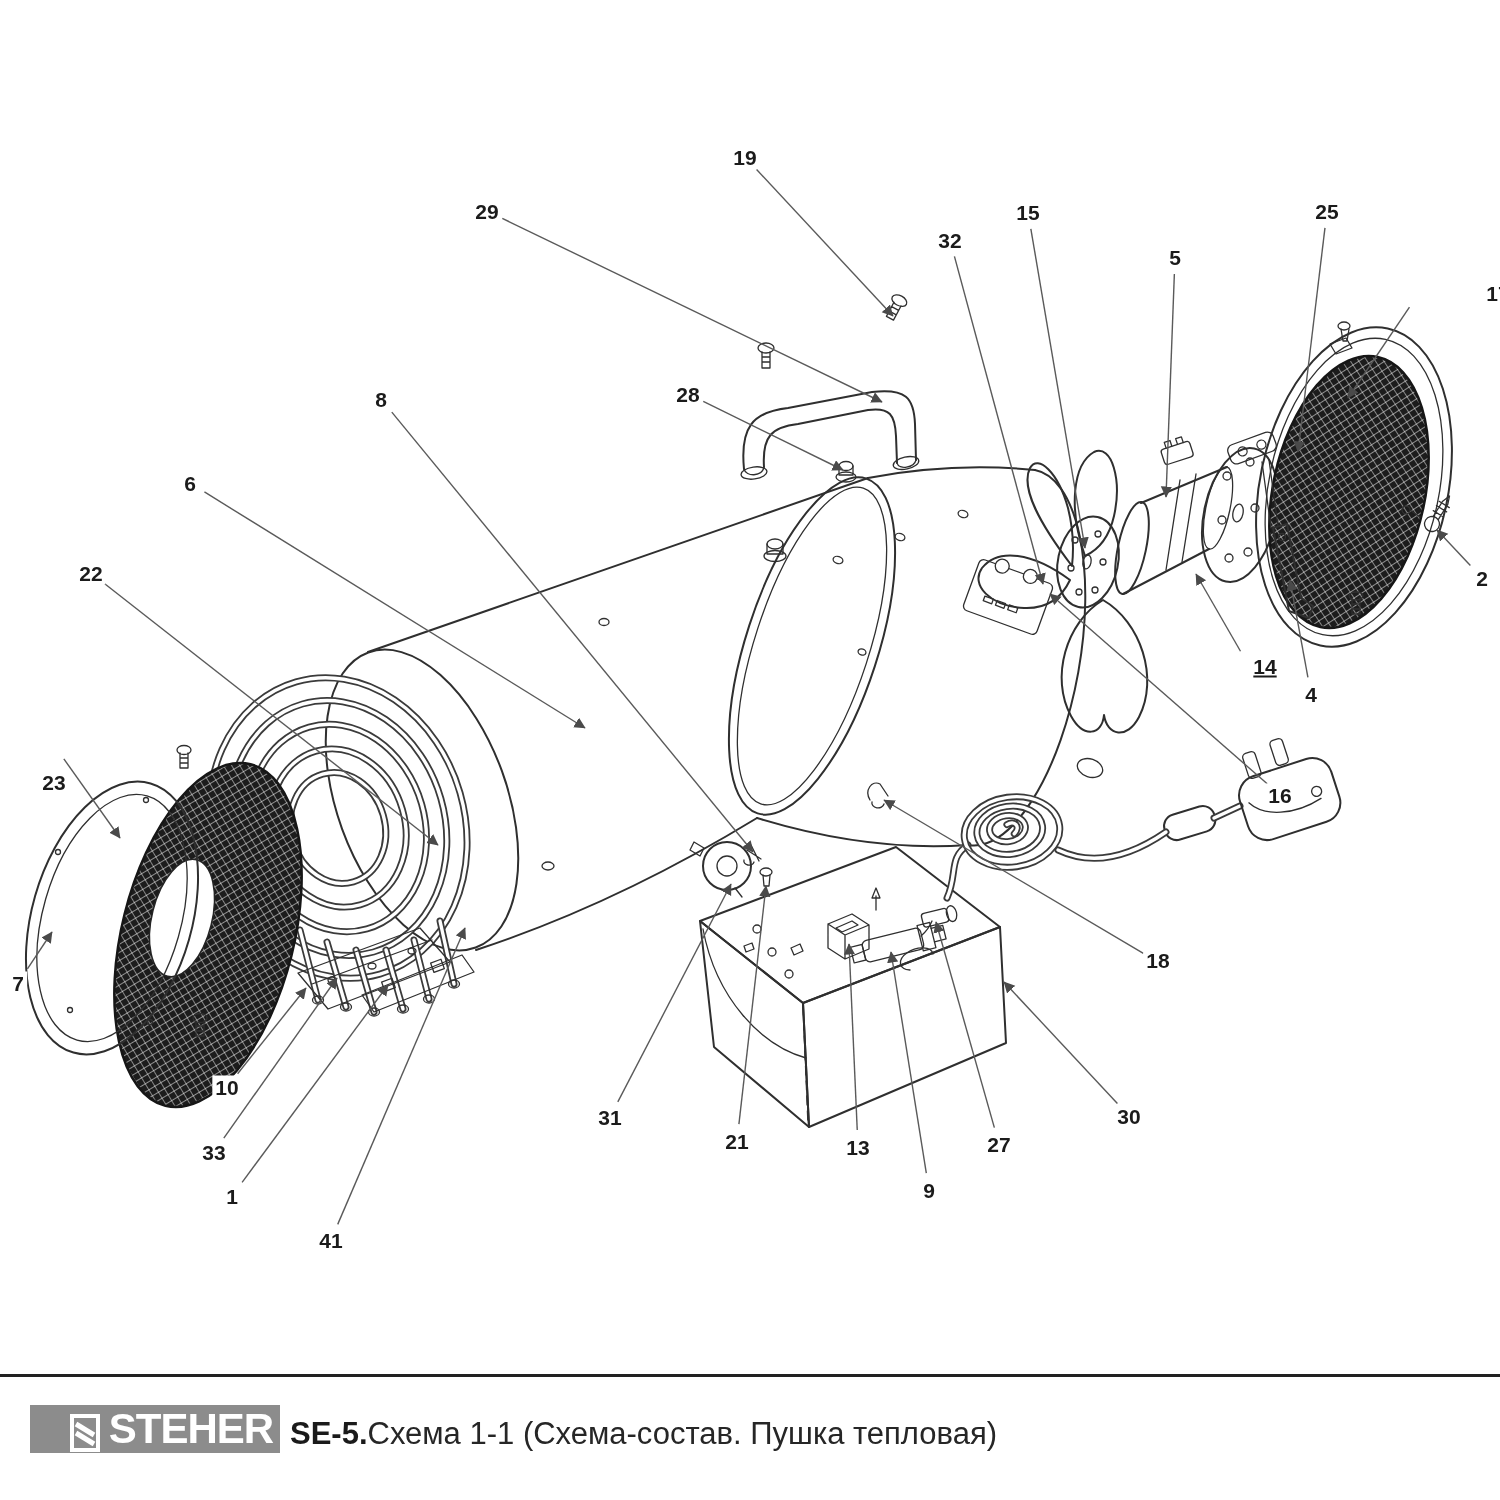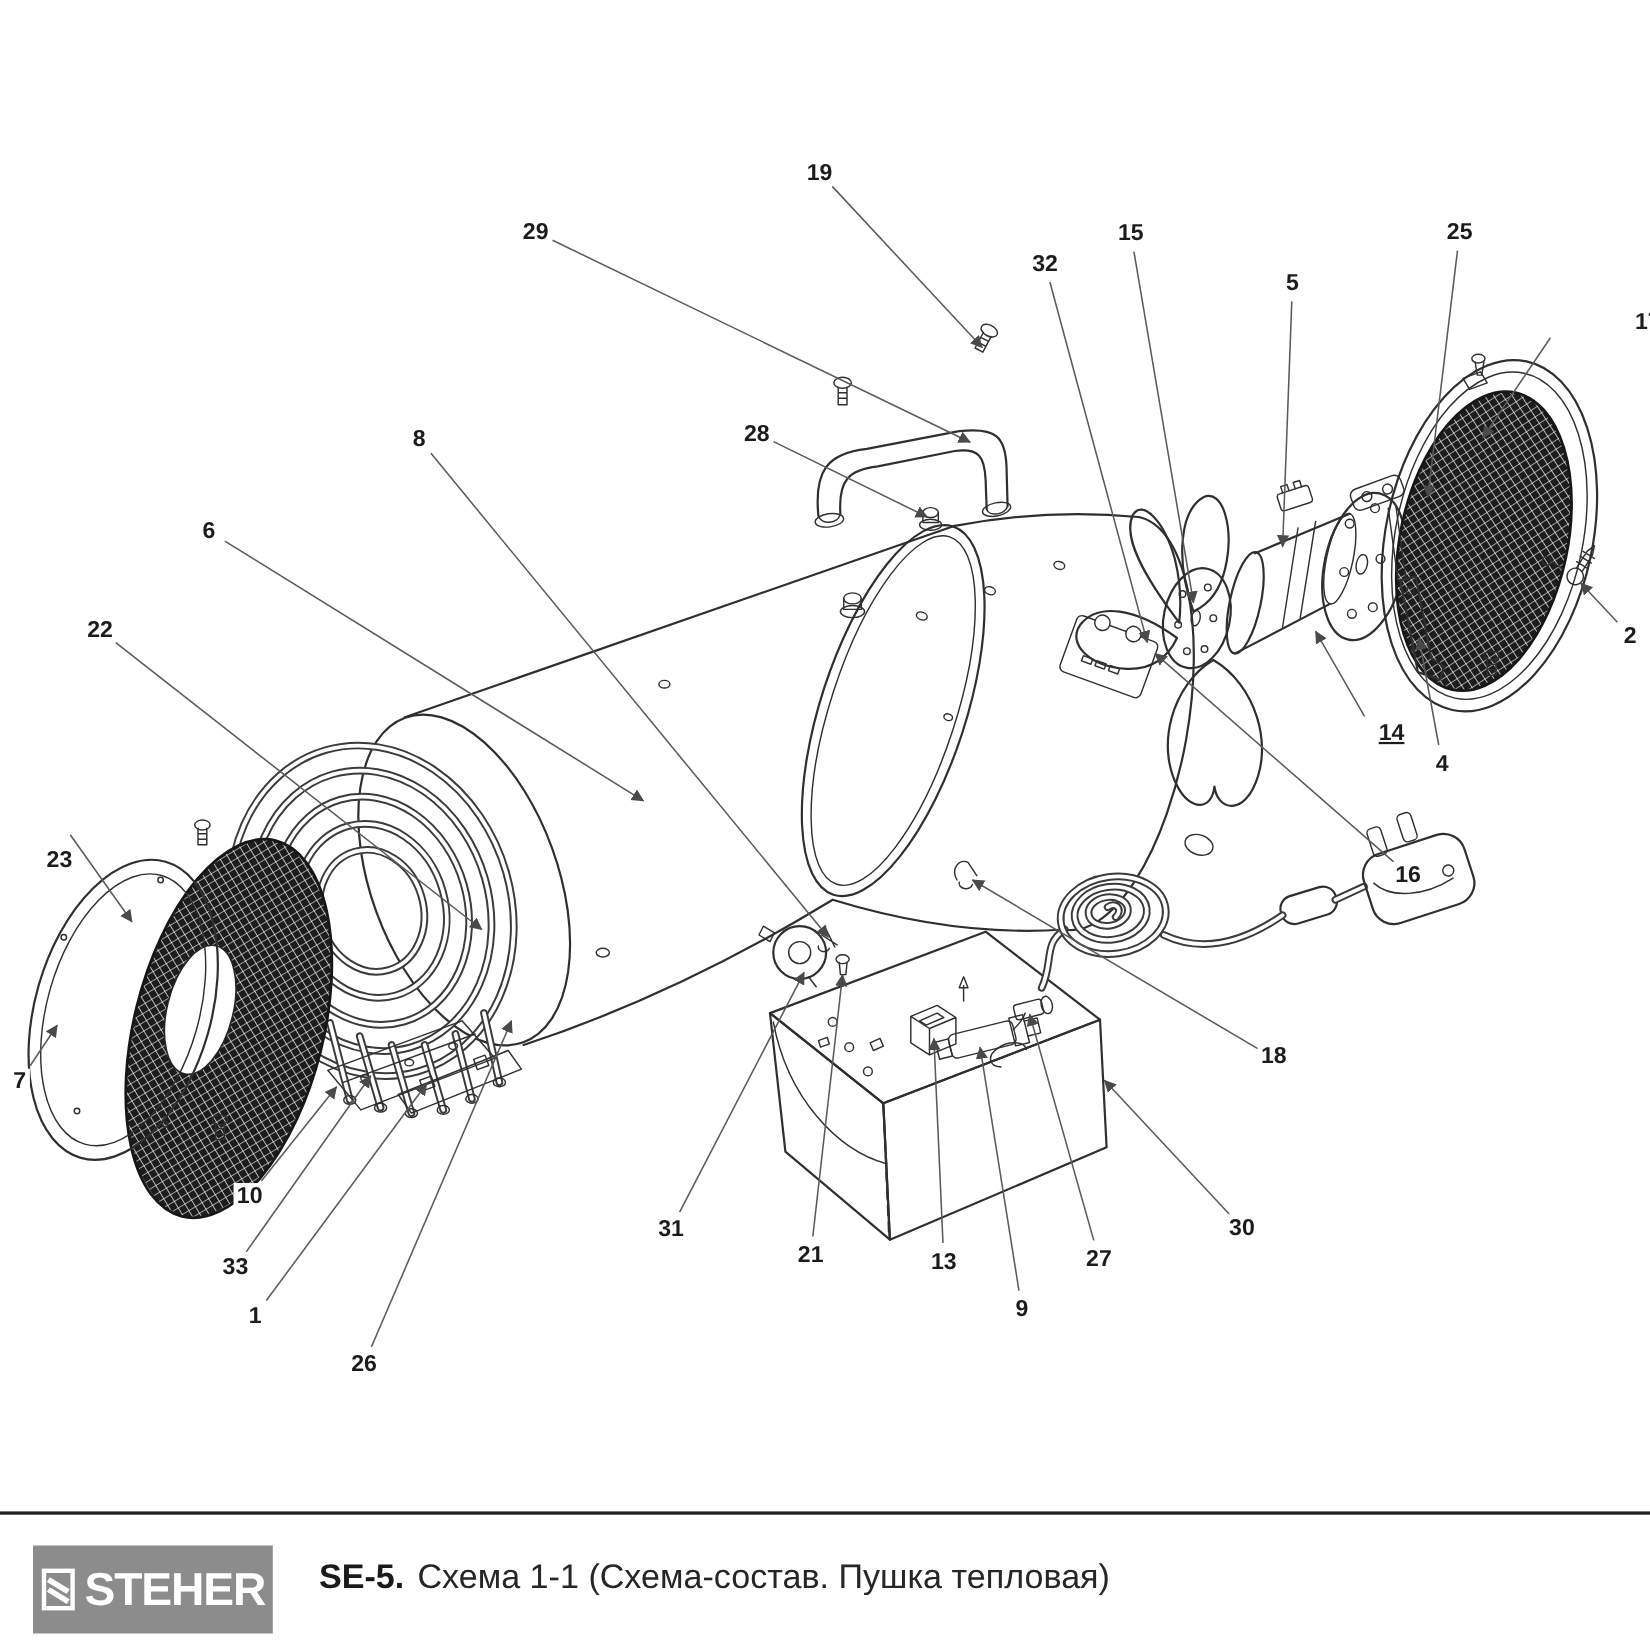--- a/index.html
+++ b/index.html
@@ -15,27 +15,27 @@
   .tin {fill:none;stroke:#ffffff;stroke-width:3.4;stroke-linecap:round;}
   .ld  {fill:none;stroke:#5a5a5a;stroke-width:1.4;}
   .hole{fill:#fff;stroke:#2f2f2f;stroke-width:1.3;}
   
   .callout{position:absolute;transform:translate(-50%,-50%);
            font-size:21px;font-weight:600;color:#1b1b1b;line-height:1;
            background:#fff;padding:1px 3px;}
   
   .footer{position:absolute;left:0;top:1374px;width:1500px;height:126px;background:#fff;}
   .rule{position:absolute;left:0;top:0;width:1500px;height:3px;background:#212121;}
-  .logo{position:absolute;left:30px;top:31px;width:218px;height:80px;
-        display:flex;align-items:center;justify-content:center;gap:8px;}
+  .logo{position:absolute;left:30px;top:31px;width:218px;height:48px;
+        display:flex;align-items:flex-end;justify-content:center;gap:8px;padding-left:32px;}
   .logo-text{font-weight:700;font-size:42px;color:#ffffff;letter-spacing:-1px;
              font-family:"Liberation Sans",sans-serif;}
   .caption{position:absolute;left:290px;top:42px;white-space:nowrap;
            font-size:31px;color:#1a1a1a;}
-  .model{font-weight:700;margin-right:12px;}
+  .model{font-weight:700;margin-right:0;}
   .caption-text{font-weight:400;color:#262626;}
 </style>
 </head>
 <body>
 
 <div class="page">
   <div class="stage">
 
     <svg class="art" width="1500" height="1500" viewBox="0 0 1500 1500">
       <defs>
@@ -357,21 +357,21 @@
         <div class="callout" style="left: 1482px; top: 578px;">2</div>
         <div class="callout" style="left: 688px; top: 394px;">28</div>
         <div class="callout" style="left: 381px; top: 399px;">8</div>
         <div class="callout" style="left: 190px; top: 483px;">6</div>
         <div class="callout" style="left: 91px; top: 573px;">22</div>
         <div class="callout" style="left: 54px; top: 782px;">23</div>
         <div class="callout" style="left: 18px; top: 983px;">7</div>
         <div class="callout" style="left: 227px; top: 1087px;">10</div>
         <div class="callout" style="left: 214px; top: 1152px;">33</div>
         <div class="callout" style="left: 232px; top: 1196px;">1</div>
-        <div class="callout" style="left: 331px; top: 1240px;">26</div>
+        <div class="callout" style="left: 331px; top: 1240px;">41</div>
         <div class="callout" style="left: 610px; top: 1117px;">31</div>
         <div class="callout" style="left: 737px; top: 1141px;">21</div>
         <div class="callout" style="left: 858px; top: 1147px;">13</div>
         <div class="callout" style="left: 929px; top: 1190px;">9</div>
         <div class="callout" style="left: 999px; top: 1144px;">27</div>
         <div class="callout" style="left: 1129px; top: 1116px; text-align: right;">30</div>
         <div class="callout" style="left: 1158px; top: 960px;">18</div>
         <div class="callout" style="left: 1280px; top: 795px;">16</div>
         <div class="callout" style="left: 1265px; top: 666px; text-decoration: underline;">14</div>
         <div class="callout" style="left: 1311px; top: 694px;">4</div>

